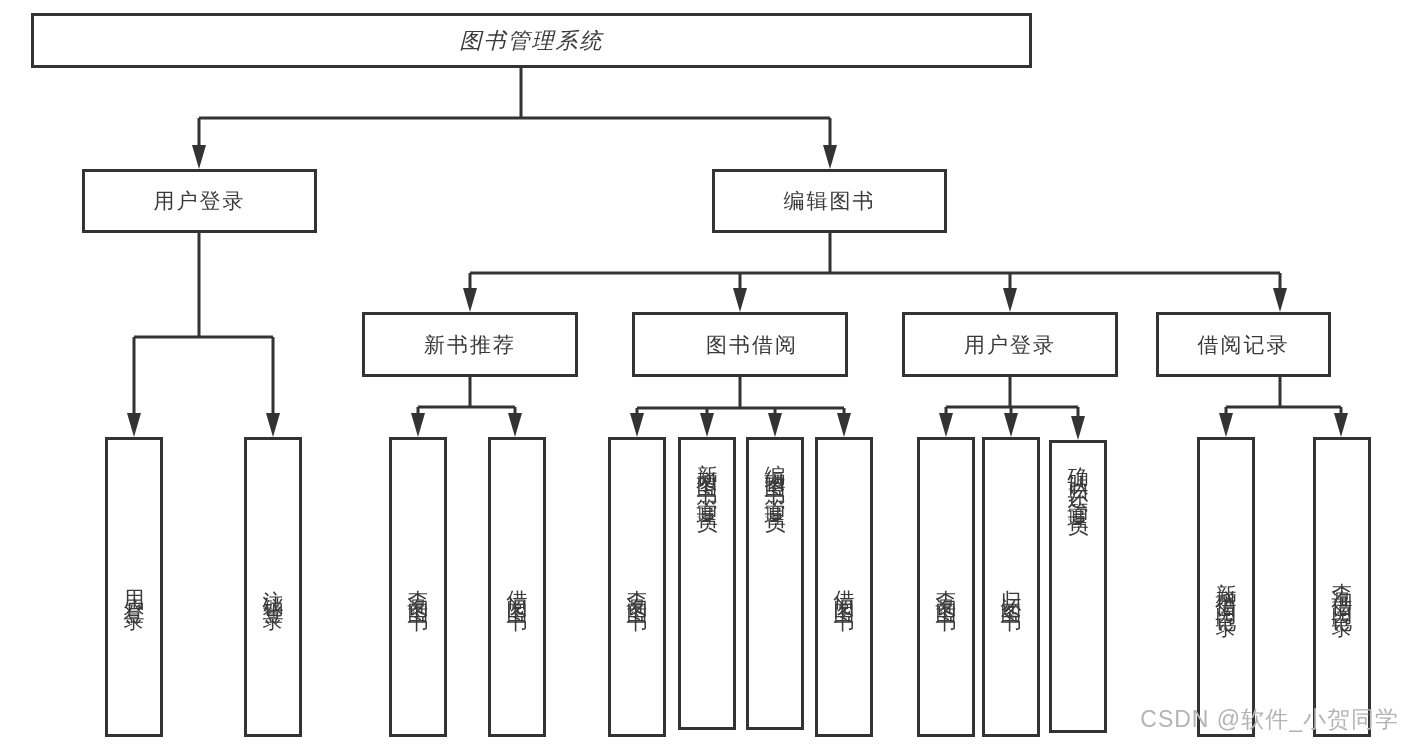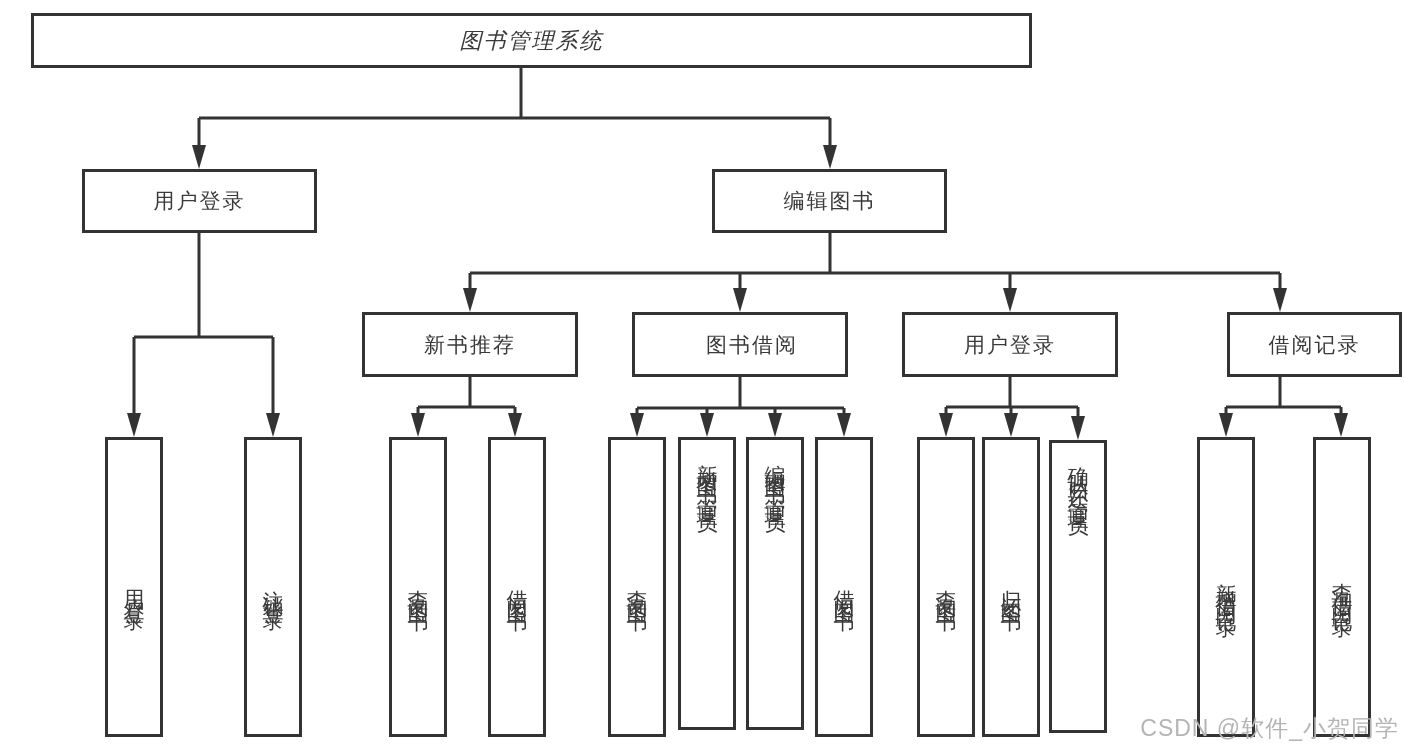--- a/index.html
+++ b/index.html
@@ -39,21 +39,21 @@
     letter-spacing: 7px;
     line-height: 52px;           
     width: 58px;
     height: 300px;
   }
   .vnode.center { text-align: center; }
   .vnode.top { text-align: start; padding-top: 7px; height: 293px; }
   .watermark {
     position: absolute;
     right: 6px;
-    bottom: 3px;
+    bottom: 12px;
     z-index: 3;
     font-size: 23px;
     letter-spacing: 1px;
     color: #b4b4b4;
   }
 </style>
 </head>
 <body>
 
 <div class="canvas">
@@ -99,21 +99,21 @@
   </svg>
 
   <div class="node hnode root" style="left:31px; top:13px; width:1001px; height:55px; line-height:49px;font-style:italic;">图书管理系统</div>
 
   <div class="node hnode" style="left:82px; top:169px; width:235px; height:64px; line-height:58px;">用户登录</div>
   <div class="node hnode" style="left:712px; top:169px; width:235px; height:64px; line-height:58px;">编辑图书</div>
 
   <div class="node hnode" style="left:362px; top:312px; width:216px; height:65px; line-height:59px;">新书推荐</div>
   <div class="node hnode" style="left:632px; top:312px; width:216px; height:65px; line-height:59px;padding-left:24px;">图书借阅</div>
   <div class="node hnode" style="left:902px; top:312px; width:216px; height:65px; line-height:59px;">用户登录</div>
-  <div class="node hnode" style="left:1227px; top:312px; width:175px; height:65px; line-height:59px;">借阅记录</div>
+  <div class="node hnode" style="left:1156px; top:312px; width:175px; height:65px; line-height:59px;">借阅记录</div>
 
   <div class="node vnode center" style="left:105px; top:437px;">用户登录</div>
   <div class="node vnode center" style="left:244px; top:437px;">注销登录</div>
 
   <div class="node vnode center" style="left:389px; top:437px;">查询图书</div>
   <div class="node vnode center" style="left:488px; top:437px;">借阅图书</div>
 
   <div class="node vnode center" style="left:608px; top:437px;">查询图书</div>
   <div class="node vnode top" style="left:678px; top:437px;">新增图书（管理员）</div>
   <div class="node vnode top" style="left:746px; top:437px;">编辑图书（管理员）</div>

